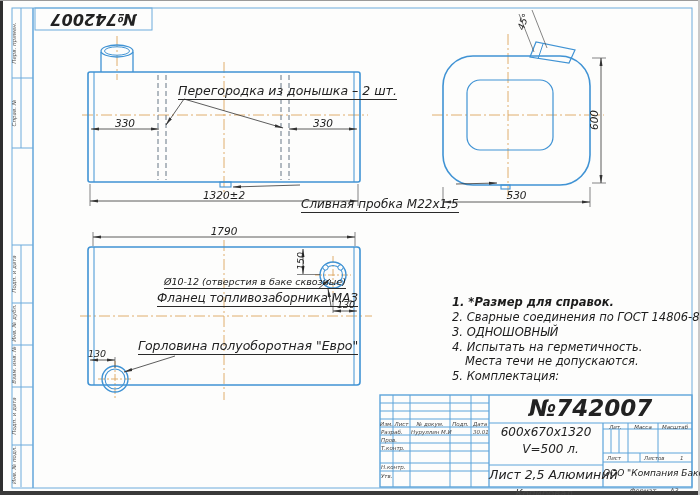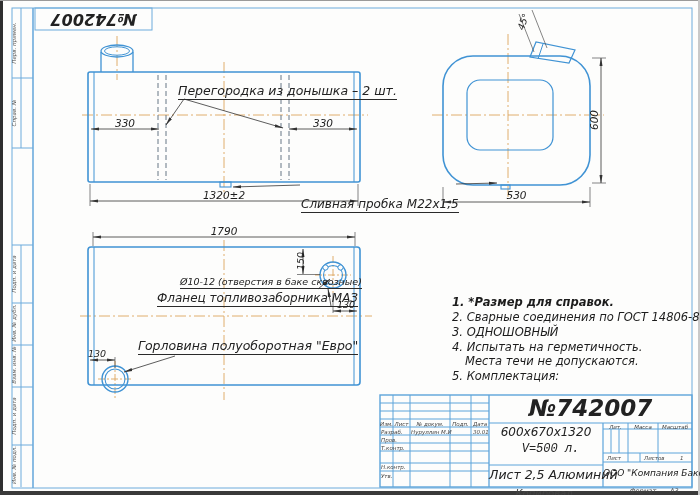--- a/index.html
+++ b/index.html
@@ -186,37 +186,37 @@
   <div class="t dim c" style="left:105px;top:118px;width:40px;">330</div>
   <div class="t dim c" style="left:303px;top:118px;width:40px;">330</div>
   <div class="t dim c" style="left:194px;top:190px;width:60px;">1320±2</div>
   <div class="t u" style="left:301px;top:171px;font-size:12px;margin-top:27px;">Сливная пробка М22х1,5</div>
 
   <div class="t dim rot90" style="left:589px;top:130px;">600</div>
   <div class="t dim c" style="left:494px;top:190px;width:45px;">530</div>
   <div class="t" style="left:516px;top:28px;font-size:9.5px;transform:rotate(-70deg);transform-origin:0 0;">45°</div>
 
   <div class="t dim c" style="left:199px;top:226px;width:50px;">1790</div>
-  <div class="t u" style="left:164px;top:277px;font-size:9.5px;margin-left:16px;">Ø10-12 (отверстия в баке сквозные)</div>
+  <div class="t u" style="left:164px;top:277px;font-size:9.5px;">Ø10-12 (отверстия в баке сквозные)</div>
   <div class="t u" style="left:157px;top:292px;font-size:12px;">Фланец топливозаборника МАЗ</div>
   <div class="t u" style="left:138px;top:339px;font-size:12.5px;">Горловина полуоборотная "Евро"</div>
   <div class="t dim rot90" style="left:296px;top:270px;font-size:9.5px;">150</div>
   <div class="t dim" style="left:337px;top:300px;font-size:9.5px;">130</div>
   <div class="t dim" style="left:88px;top:349px;font-size:9.5px;">130</div>
 
   <div class="t note" style="left:452px;top:296px;font-weight:bold;">1. *Размер для справок.</div>
   <div class="t note" style="left:452px;top:311px;">2. Сварные соединения по ГОСТ 14806-80.</div>
   <div class="t note" style="left:452px;top:326px;">3. ОДНОШОВНЫЙ</div>
   <div class="t note" style="left:452px;top:341px;">4. Испытать на герметичность.</div>
   <div class="t note" style="left:465px;top:355px;">Места течи не допускаются.</div>
   <div class="t note" style="left:452px;top:370px;">5. Комплектация:</div>
 
   <div class="t c" style="left:489px;top:396px;width:203px;font-size:23px;font-weight:600;">№742007</div>
   <div class="t c" style="left:489px;top:426px;width:114px;font-size:12px;">600х670х1320</div>
-  <div class="t c" style="left:489px;top:443px;width:123px;font-size:12px;font-family:Liberation Mono, monospace;">V=500 л.</div>
+  <div class="t c" style="left:489px;top:443px;width:123px;font-size:12px;">V=500 л.</div>
   <div class="t c" style="left:489px;top:468px;width:114px;font-size:12.5px;">Лист 2,5 Алюминий</div>
   <div class="t c" style="left:603px;top:469px;width:89px;font-size:9px;">ООО "Компания Бакор"</div>
 
   <div class="t tiny c" style="left:603px;top:424px;width:25px;">Лит.</div>
   <div class="t tiny c" style="left:628px;top:424px;width:30px;">Масса</div>
   <div class="t tiny c" style="left:658px;top:424px;width:34px;">Масштаб</div>
   <div class="t tiny" style="left:607px;top:455px;">Лист</div>
   <div class="t tiny" style="left:644px;top:455px;">Листов</div>
   <div class="t tiny" style="left:680px;top:455px;">1</div>
 

